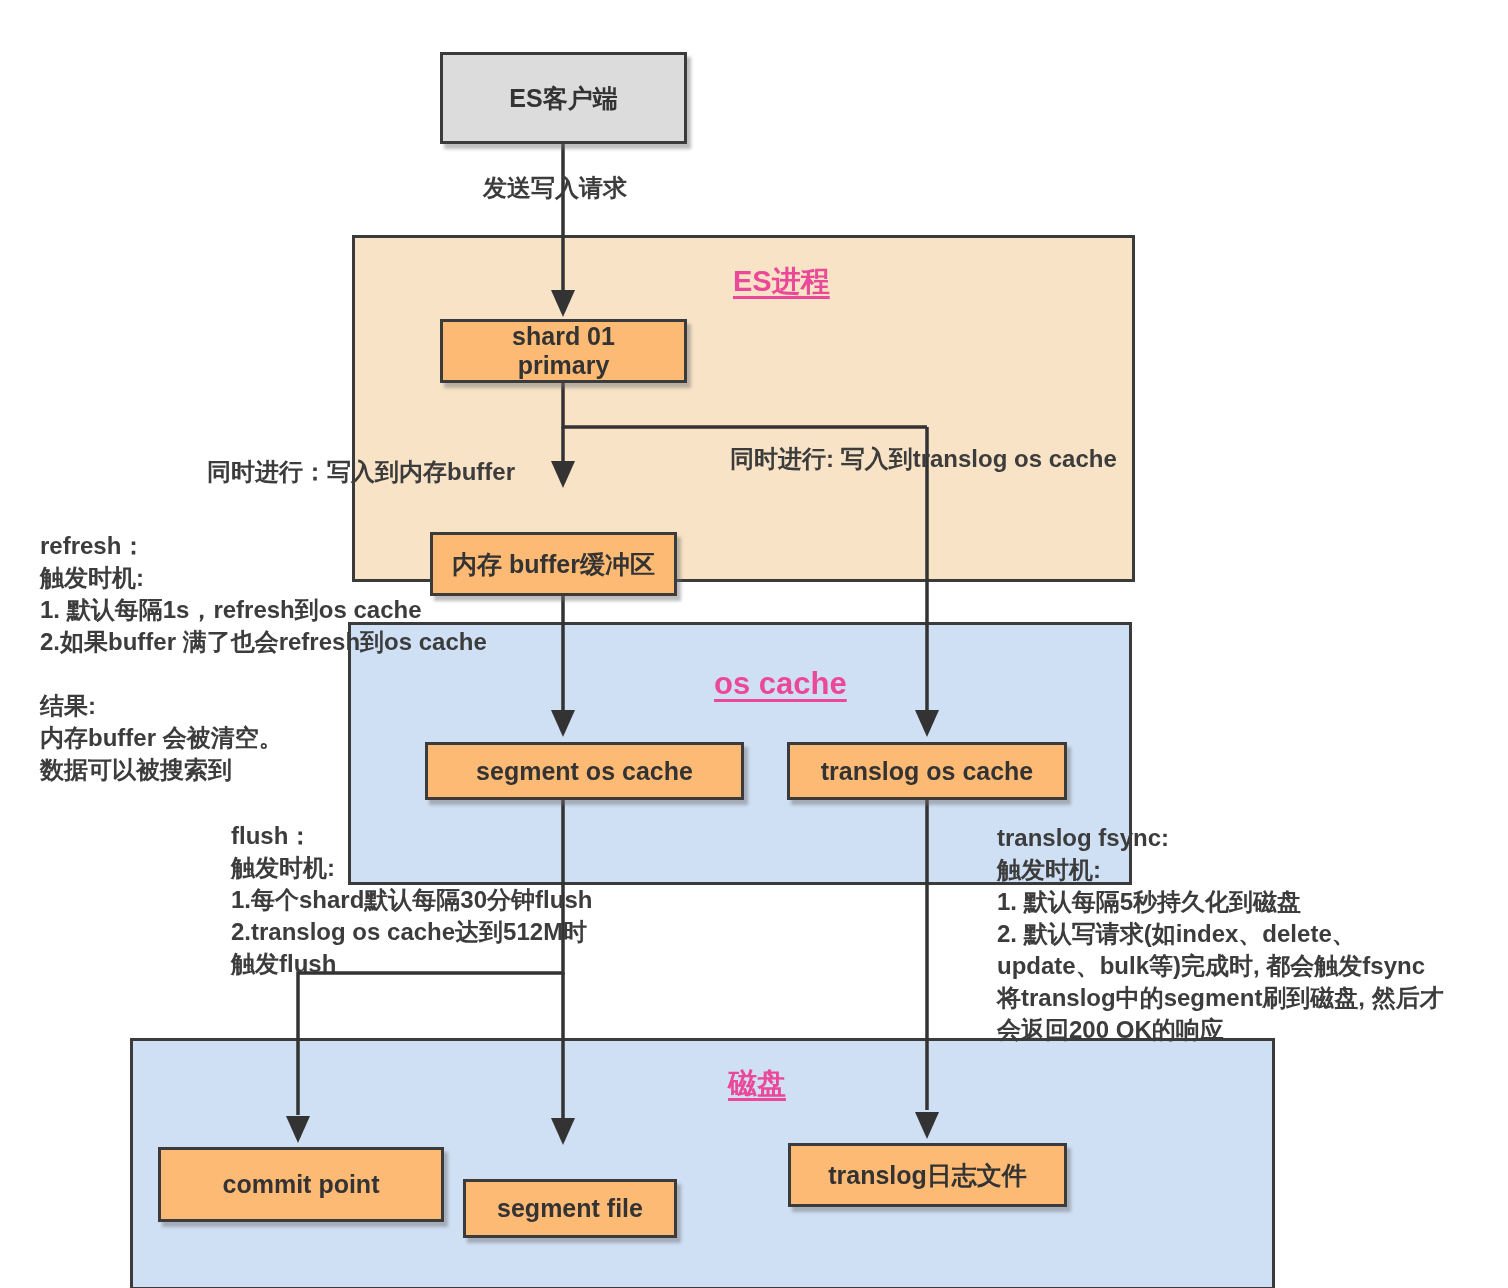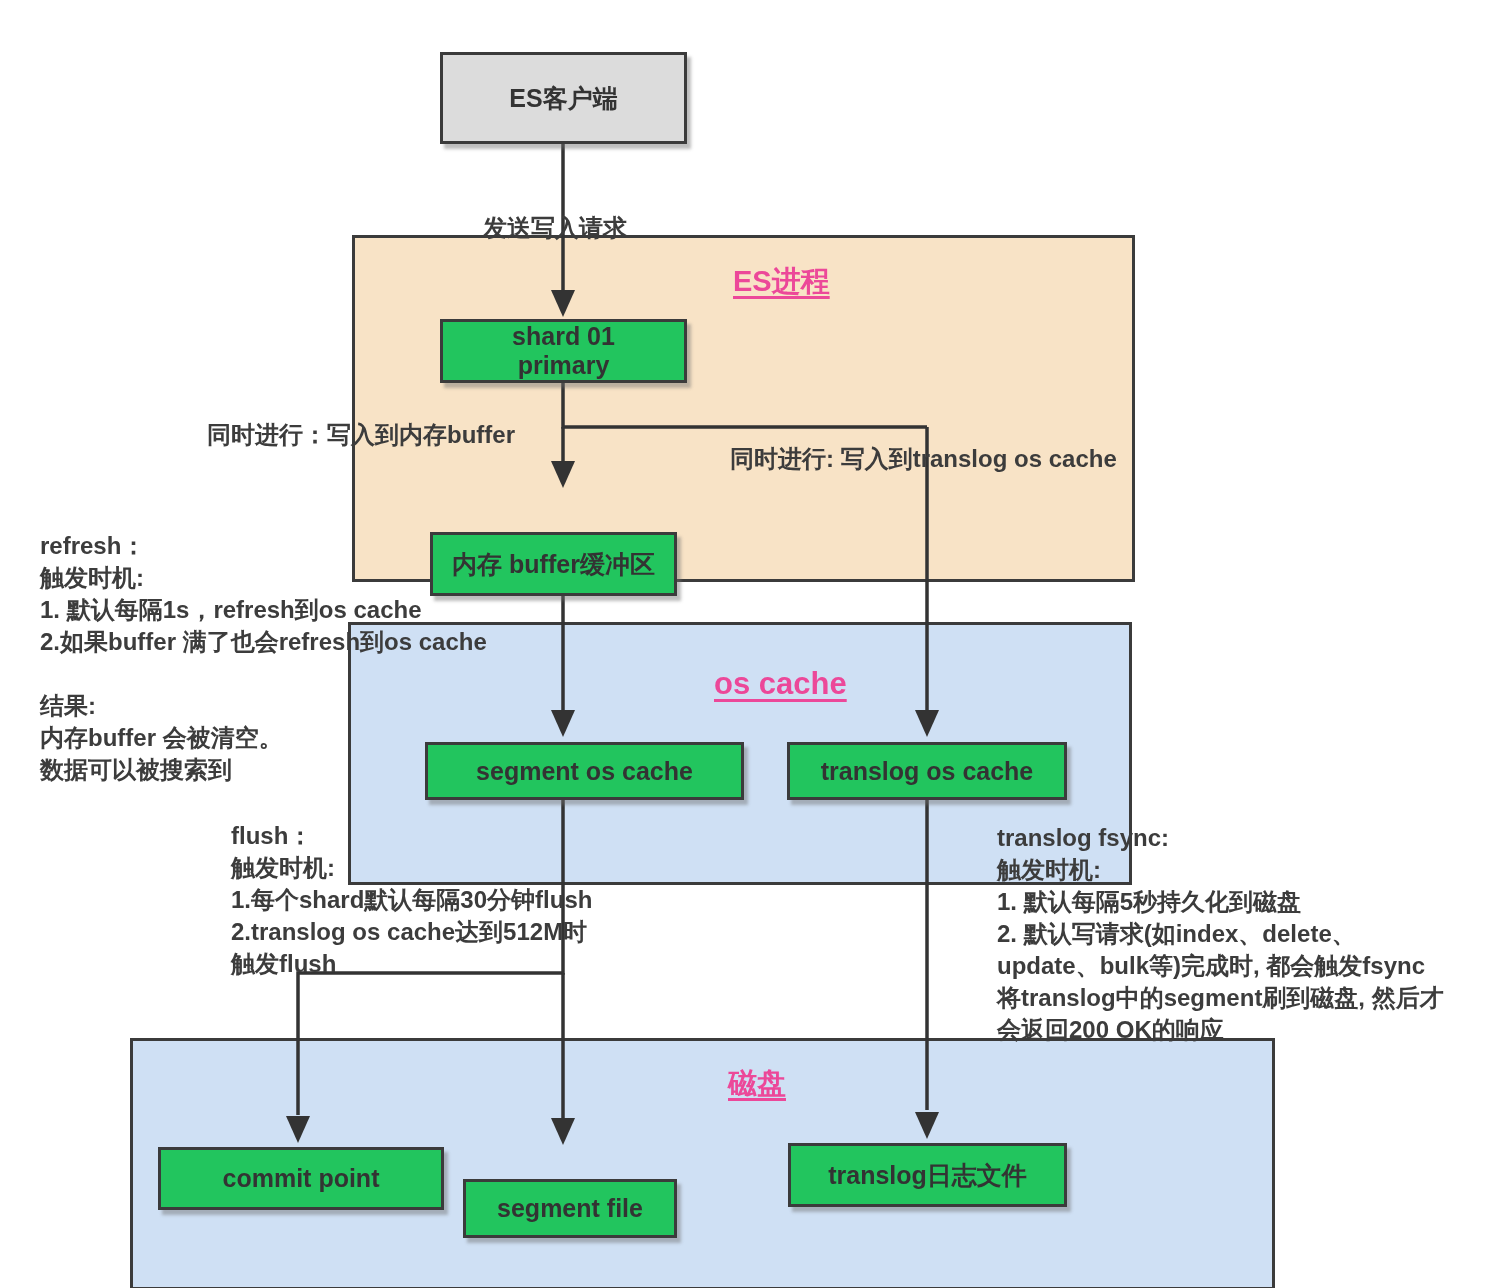--- a/index.html
+++ b/index.html
@@ -9,21 +9,21 @@
     font-family:"Liberation Sans", sans-serif;
     color:#3c3c3c;
   }
   svg.wires { position:absolute; left:0; top:0; z-index:2; }
   .group {
     position:absolute; border:3px solid #3b3b3b; box-sizing:border-box; z-index:1;
   }
   .group.tan  { background:#f8e3c6; }
   .group.blue { background:#cfe0f4; }
   .node {
-    position:absolute; background:#22c55e; border:3px solid #3b3b3b;
+    position:absolute; background:#fdba74; border:3px solid #3b3b3b;
     box-sizing:border-box; z-index:3;
     display:flex; align-items:center; justify-content:center;
     font-weight:bold; font-size:25px; color:#333333; text-align:center;
     line-height:1.15; box-shadow:4px 5px 3px rgba(110,110,110,0.45);
     white-space:nowrap;
   }
   .node.gray { background:#dcdcdc; }
   .gtitle {
     position:absolute; z-index:4; font-weight:bold; color:#ec4899;
     text-decoration:underline; text-decoration-thickness:3px; text-underline-offset:5px;
@@ -87,34 +87,34 @@
   </div>
 
   <div class="node" style="left:425px; top:742px; width:319px; height:58px;">
     <span>segment os cache</span>
   </div>
 
   <div class="node" style="left:787px; top:742px; width:280px; height:58px;justify-content:center;">
     <span>translog os cache</span>
   </div>
 
-  <div class="node" style="left:158px; top:1147px; width:286px; height:63px;">
+  <div class="node" style="left:158px; top:1147px; width:286px; height:75px;">
     <span>commit point</span>
   </div>
 
   <div class="node" style="left:463px; top:1179px; width:214px; height:59px;">
     <span>segment file</span>
   </div>
 
   <div class="node" style="left:788px; top:1143px; width:279px; height:64px;">
     <span>translog日志文件</span>
   </div>
 
-  <div class="elabel" style="left:483px; top:172px;margin-top:40px;">发送写入请求</div>
-  <div class="elabel" style="left:207px; top:419px;">同时进行：写入到内存buffer</div>
+  <div class="elabel" style="left:483px; top:172px;">发送写入请求</div>
+  <div class="elabel" style="left:207px; top:456px;">同时进行：写入到内存buffer</div>
   <div class="elabel" style="left:730px; top:443px;">同时进行: 写入到translog os cache</div>
 
   <div class="ann" style="left:40px; top:530px;">
     <div class="ln">refresh：</div>
     <div class="ln">触发时机:</div>
     <div class="ln">1. 默认每隔1s，refresh到os cache</div>
     <div class="ln">2.如果buffer 满了也会refresh到os cache</div>
     <div class="ln"></div>
     <div class="ln">结果:</div>
     <div class="ln">内存buffer 会被清空。</div>

